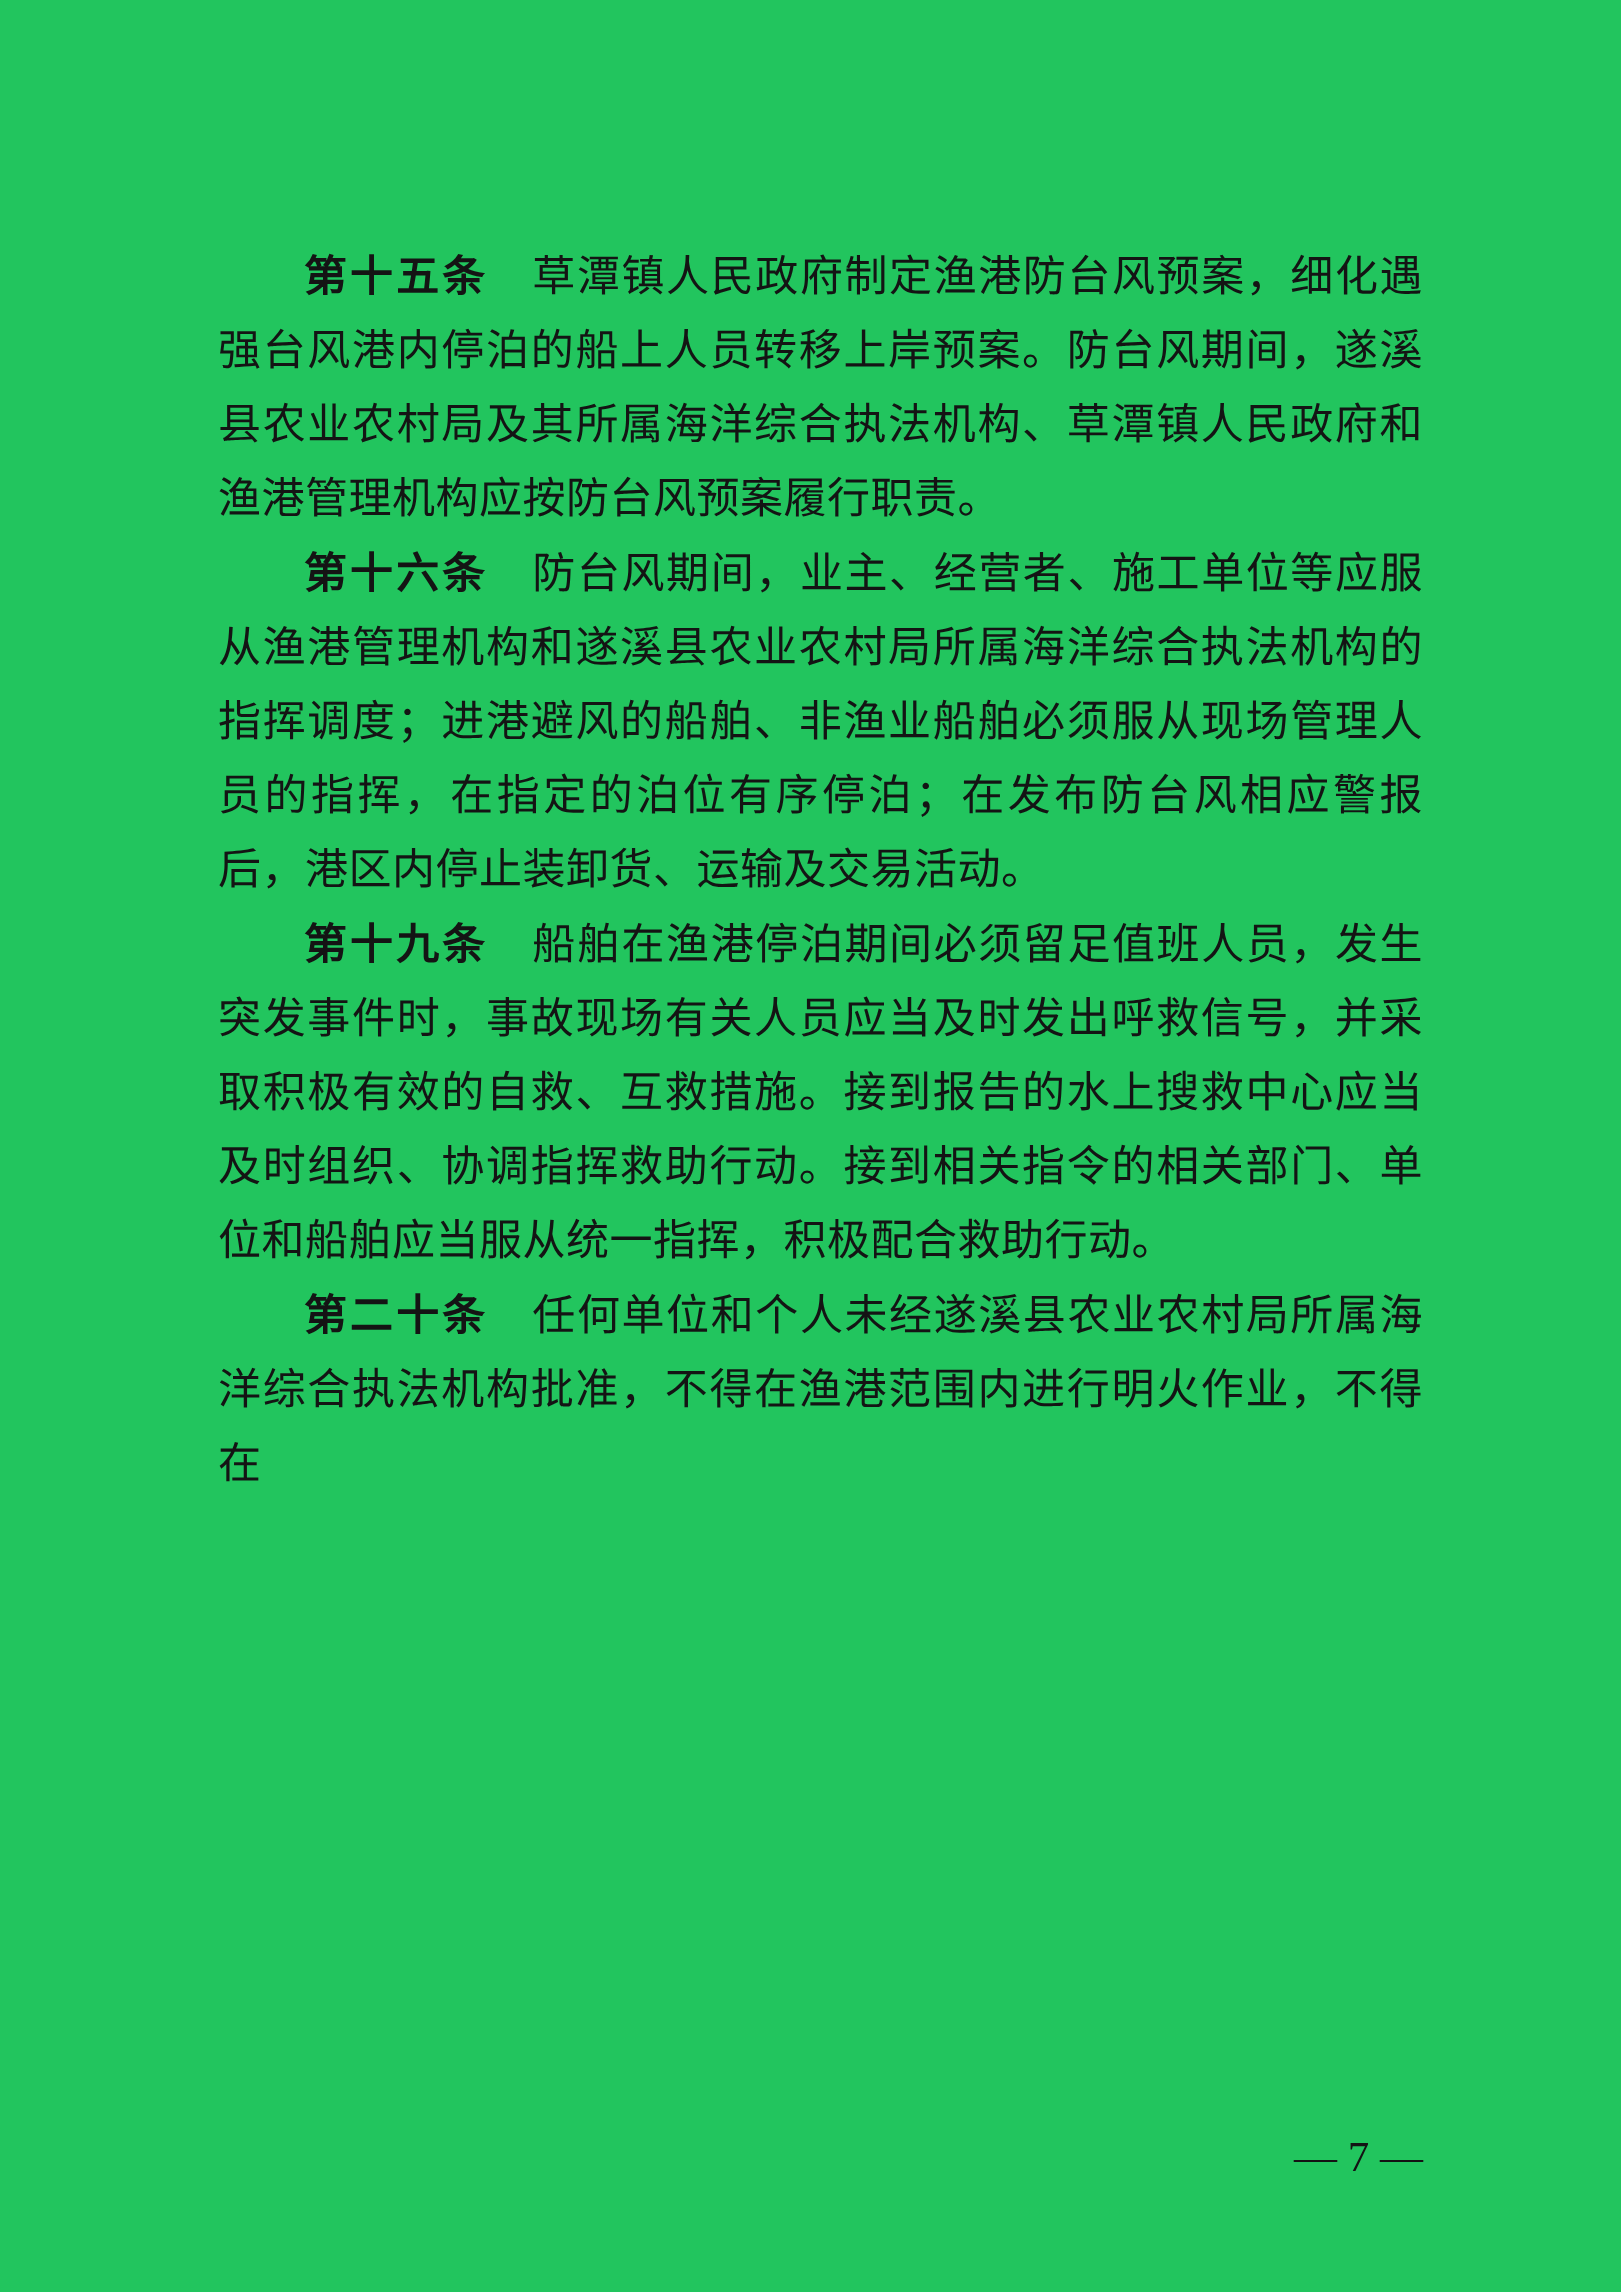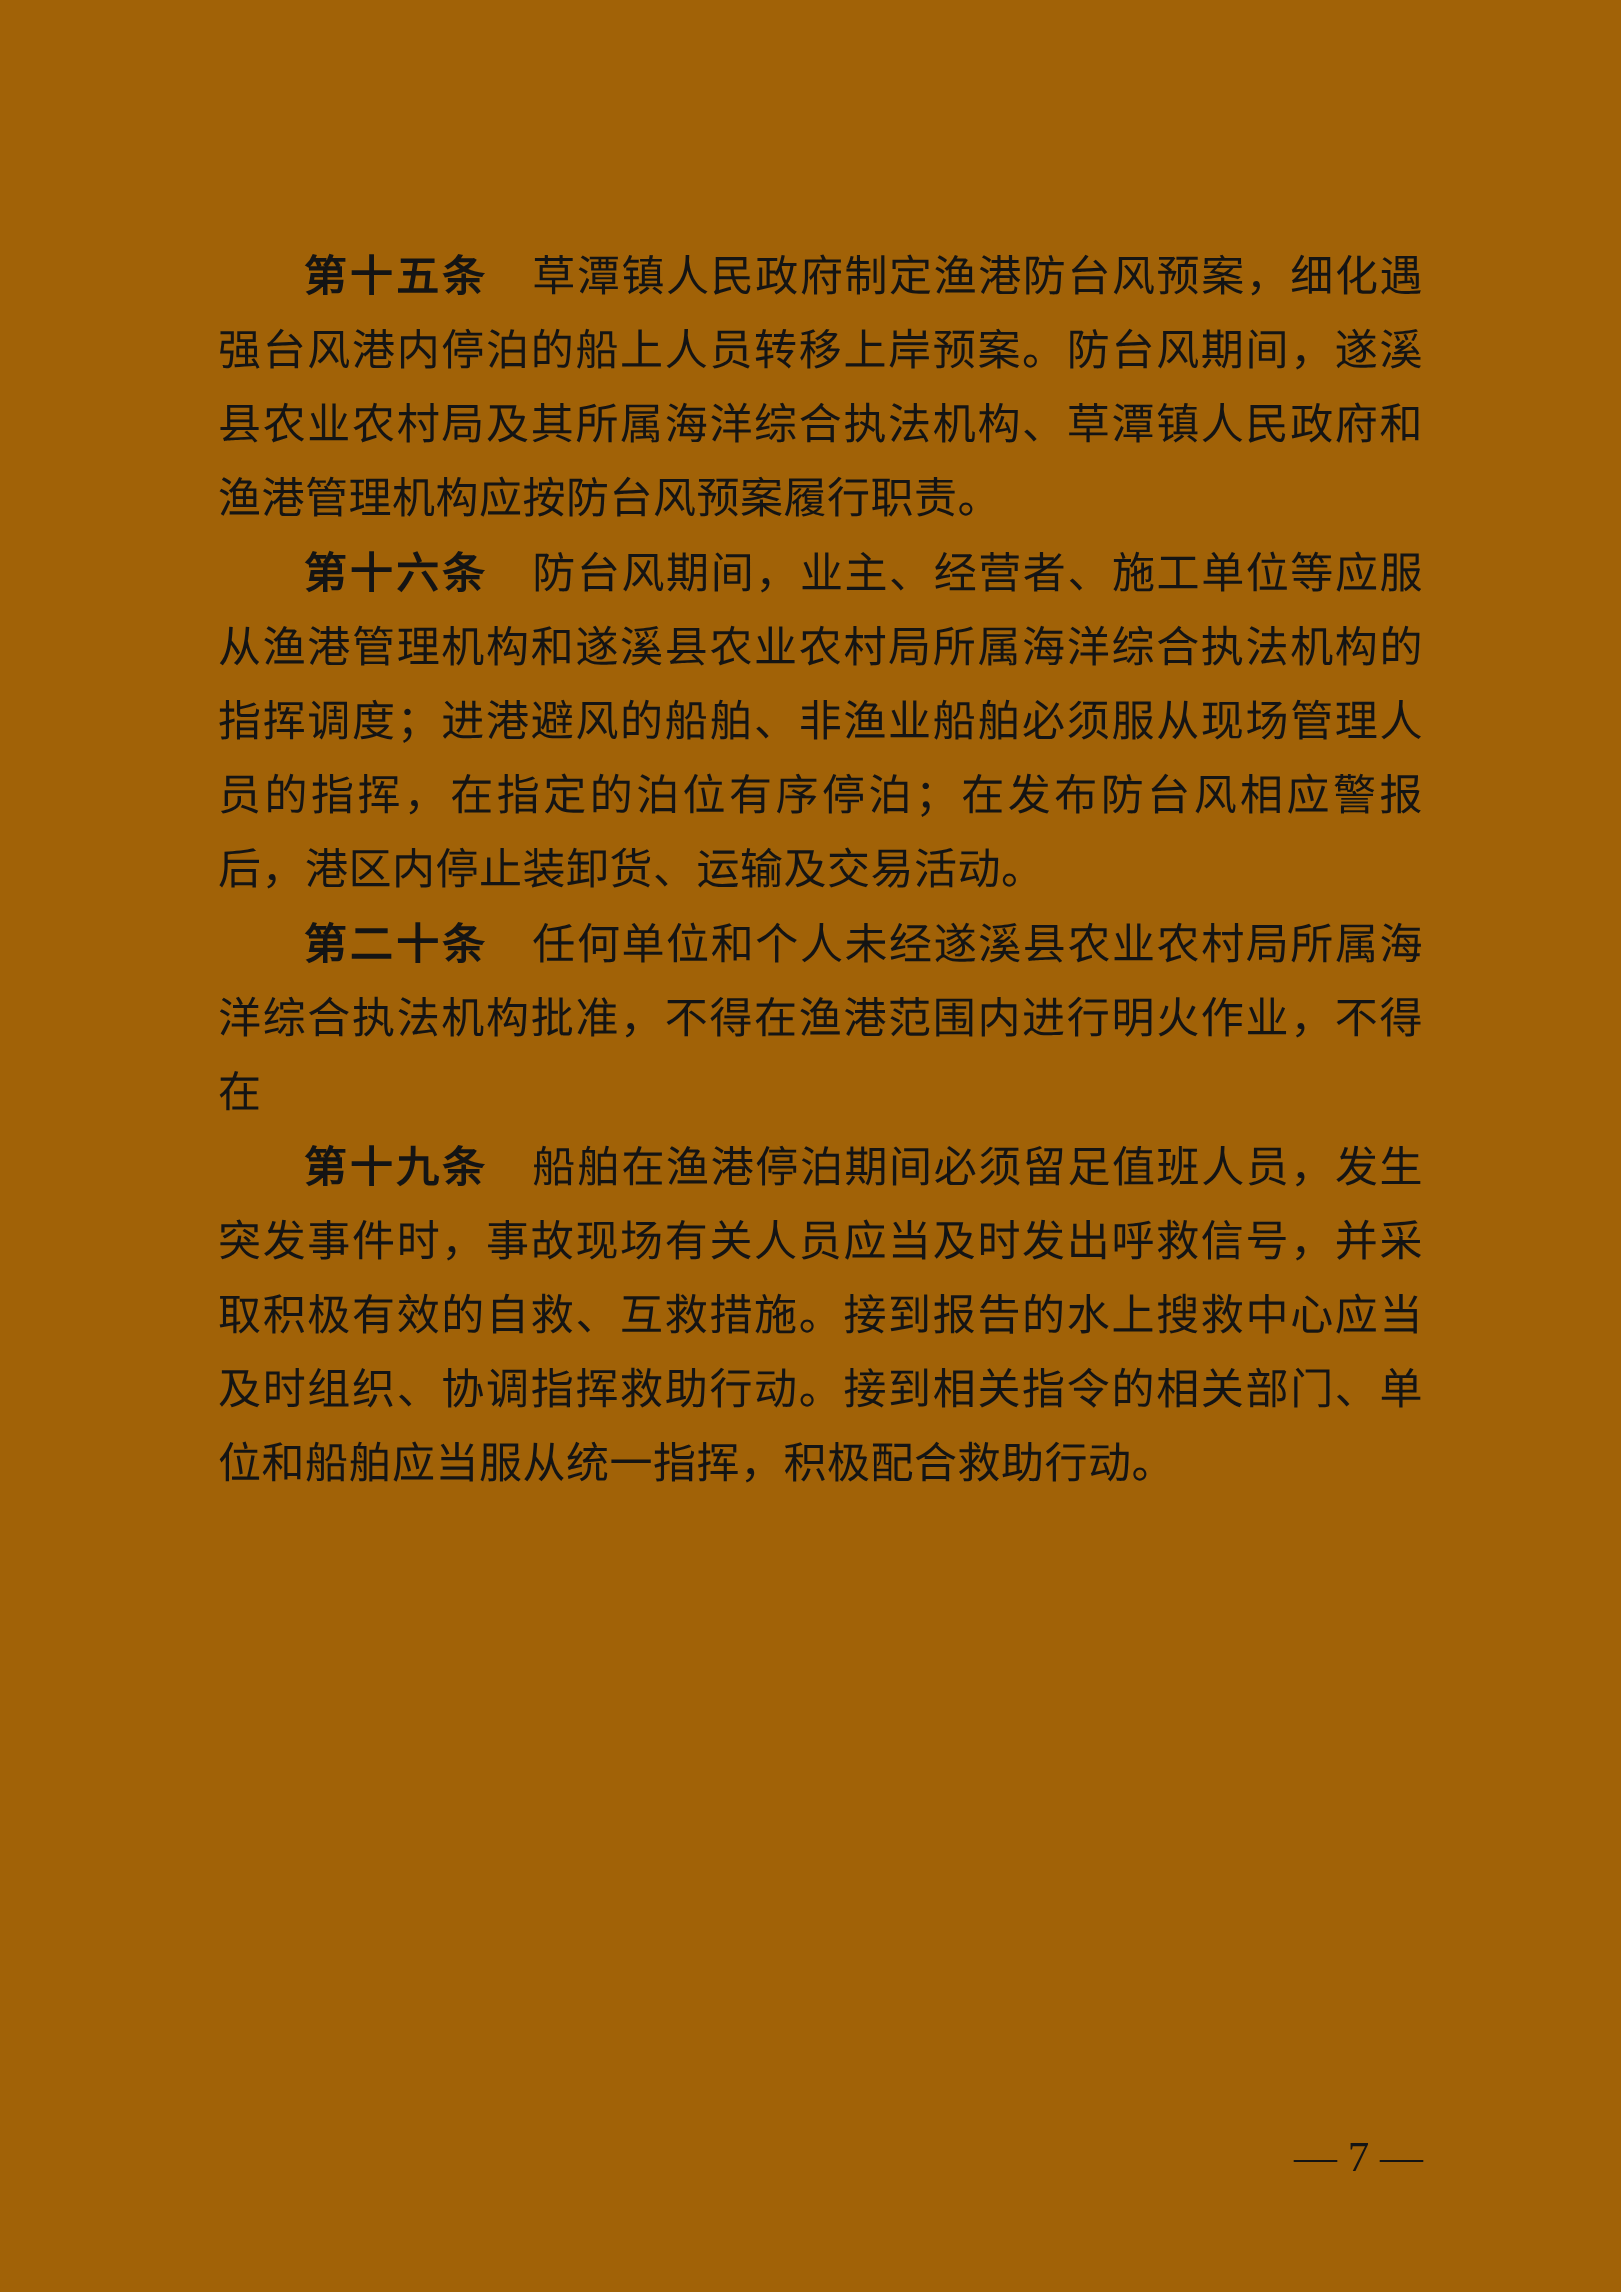--- a/index.html
+++ b/index.html
@@ -4,21 +4,21 @@
 <style>
   html, body {
     margin: 0;
     padding: 0;
     background: #ffffff;
   }
   .page {
     position: relative;
     width: 1621px;
     height: 2293px;
-    background: #a16207;
+    background: #22c55e;
     overflow: hidden;
   }
   .content {
     position: absolute;
     left: 218px;
     top: 239px;
     width: 1205px;
     color: #141414;
     font-family: "Liberation Serif", "DejaVu Serif", serif;
     font-size: 43px;
@@ -60,24 +60,24 @@
       <span class="article-label">第十五条</span><span class="article-text">草潭镇人民政府制定渔港防台风预案，细化遇强台风港内停泊的船上人员转移上岸预案。防台风期间，遂溪县农业农村局及其所属海洋综合执法机构、草潭镇人民政府和渔港管理机构应按防台风预案履行职责。</span>
     </p>
 
     <p class="para">
       <span class="article-label">第十六条</span><span class="article-text">防台风期间，业主、经营者、施工单位等应服从渔港管理机构和遂溪县农业农村局所属海洋综合执法机构的指挥调度；进港避风的船舶、非渔业船舶必须服从现场管理人员的指挥，在指定的泊位有序停泊；在发布防台风相应警报后，港区内停止装卸货、运输及交易活动。</span>
     </p>
 
 
 
     <p class="para">
-      <span class="article-label">第二十条</span><span class="article-text">任何单位和个人未经遂溪县农业农村局所属海洋综合执法机构批准，不得在渔港范围内进行明火作业，不得在</span>
+      <span class="article-label">第十九条</span><span class="article-text">船舶在渔港停泊期间必须留足值班人员，发生突发事件时，事故现场有关人员应当及时发出呼救信号，并采取积极有效的自救、互救措施。接到报告的水上搜救中心应当及时组织、协调指挥救助行动。接到相关指令的相关部门、单位和船舶应当服从统一指挥，积极配合救助行动。</span>
     </p>
 
     <p class="para">
-      <span class="article-label">第十九条</span><span class="article-text">船舶在渔港停泊期间必须留足值班人员，发生突发事件时，事故现场有关人员应当及时发出呼救信号，并采取积极有效的自救、互救措施。接到报告的水上搜救中心应当及时组织、协调指挥救助行动。接到相关指令的相关部门、单位和船舶应当服从统一指挥，积极配合救助行动。</span>
+      <span class="article-label">第二十条</span><span class="article-text">任何单位和个人未经遂溪县农业农村局所属海洋综合执法机构批准，不得在渔港范围内进行明火作业，不得在</span>
     </p>
 
   </main>
 
   <div class="page-number">— 7 —</div>
 </div>
 
 
 </body></html>

